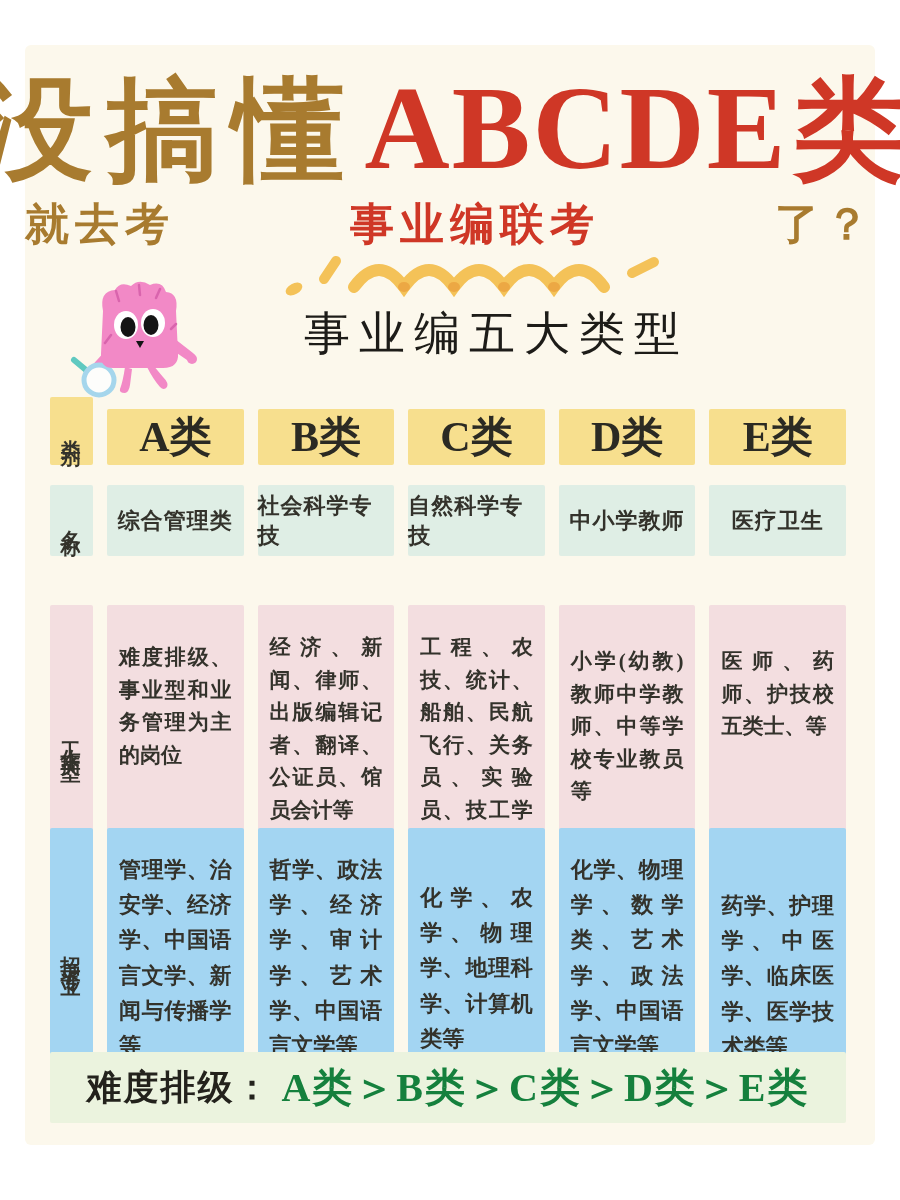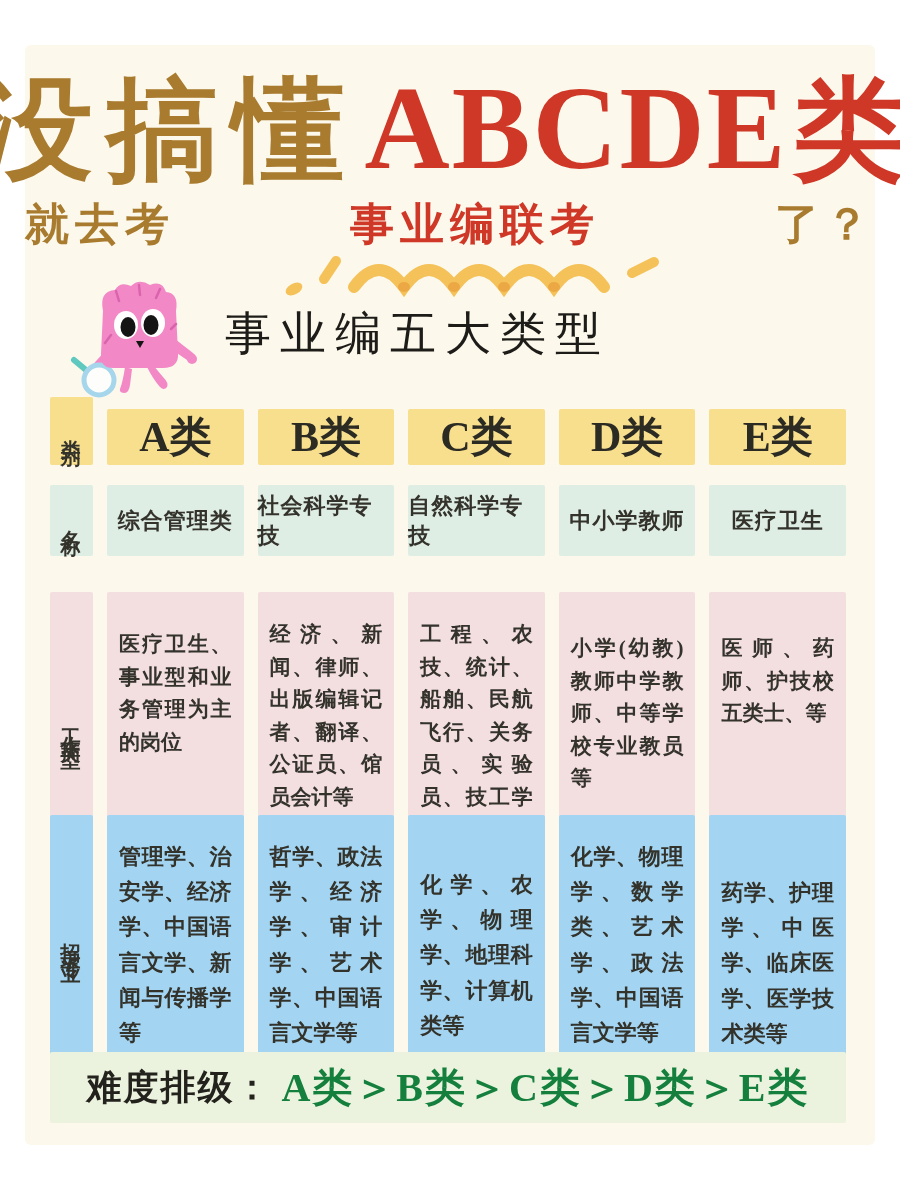--- a/index.html
+++ b/index.html
@@ -23,30 +23,30 @@
   .title-line1 .latin{font-size:118px;letter-spacing:2px;font-family:Liberation Serif, serif;}
   .title-line2{
     position:absolute;left:0;top:150px;width:100%;
     display:flex;justify-content:space-between;align-items:baseline;
     font-weight:bold;font-size:44px;letter-spacing:6px;white-space:nowrap;
   }
   .squiggle{position:absolute;left:255px;top:200px;width:400px;height:60px;}
   
   .mascot{position:absolute;left:38px;top:232px;width:145px;height:125px;}
   .subtitle{
-    position:absolute;left:200px;top:258px;width:490px;
-    font-size:46px;letter-spacing:9px;text-align:left;color:#1d1c18;white-space:nowrap;
+    position:absolute;left:174px;top:258px;width:490px;
+    font-size:46px;letter-spacing:9px;text-align:right;color:#1d1c18;white-space:nowrap;
   }
   
   .table{position:absolute;left:25px;top:352px;width:796px;}
   .trow{
     display:grid;grid-template-columns:43px repeat(5,1fr);column-gap:14px;
   }
   .trow.header{height:68px;margin-bottom:20px;}
-  .trow.names{height:71px;margin-bottom:36px;}
+  .trow.names{height:71px;margin-bottom:49px;}
   .trow.work{height:191px;margin-bottom:32px;}
   .trow.majors{height:218px;margin-bottom:0;}
   .cell{display:flex;align-items:center;justify-content:center;border-radius:2px;}
   .rowlabel{
     writing-mode:vertical-rl;text-orientation:upright;
     font-size:20px;letter-spacing:7px;font-weight:bold;
     display:flex;align-items:center;justify-content:center;border-radius:2px;
   }
   .bg-yellow{background:#f7df8e;}
   .bg-mint{background:#dfeee5;}
@@ -149,21 +149,21 @@
       <div class="rowlabel bg-mint">名称</div>
       <div class="cell bg-mint name-cell">综合管理类</div>
       <div class="cell bg-mint name-cell">社会科学专技</div>
       <div class="cell bg-mint name-cell">自然科学专技</div>
       <div class="cell bg-mint name-cell">中小学教师</div>
       <div class="cell bg-mint name-cell">医疗卫生</div>
     </div>
 
     <div class="trow work">
       <div class="rowlabel bg-pink">工作类型</div>
-      <div class="cell bg-pink text-cell c0">医疗卫生、事业型和业务管理为主的岗位</div>
+      <div class="cell bg-pink text-cell c0">难度排级、事业型和业务管理为主的岗位</div>
       <div class="cell bg-pink text-cell c1">经济、新闻、律师、出版编辑记者、翻译、公证员、馆员会计等</div>
       <div class="cell bg-pink text-cell c2">工程、农技、统计、船舶、民航飞行、关务员、实验员、技工学校教师</div>
       <div class="cell bg-pink text-cell c3">小学(幼教)教师中学教师、中等学校专业教员等</div>
       <div class="cell bg-pink text-cell c4">医师、药师、护技校五类士、等</div>
     </div>
 
     <div class="trow majors">
       <div class="rowlabel bg-blue">招录专业</div>
       <div class="cell bg-blue text-cell m0">管理学、治安学、经济学、中国语言文学、新闻与传播学等</div>
       <div class="cell bg-blue text-cell m1">哲学、政法学、经济学、审计学、艺术学、中国语言文学等</div>

